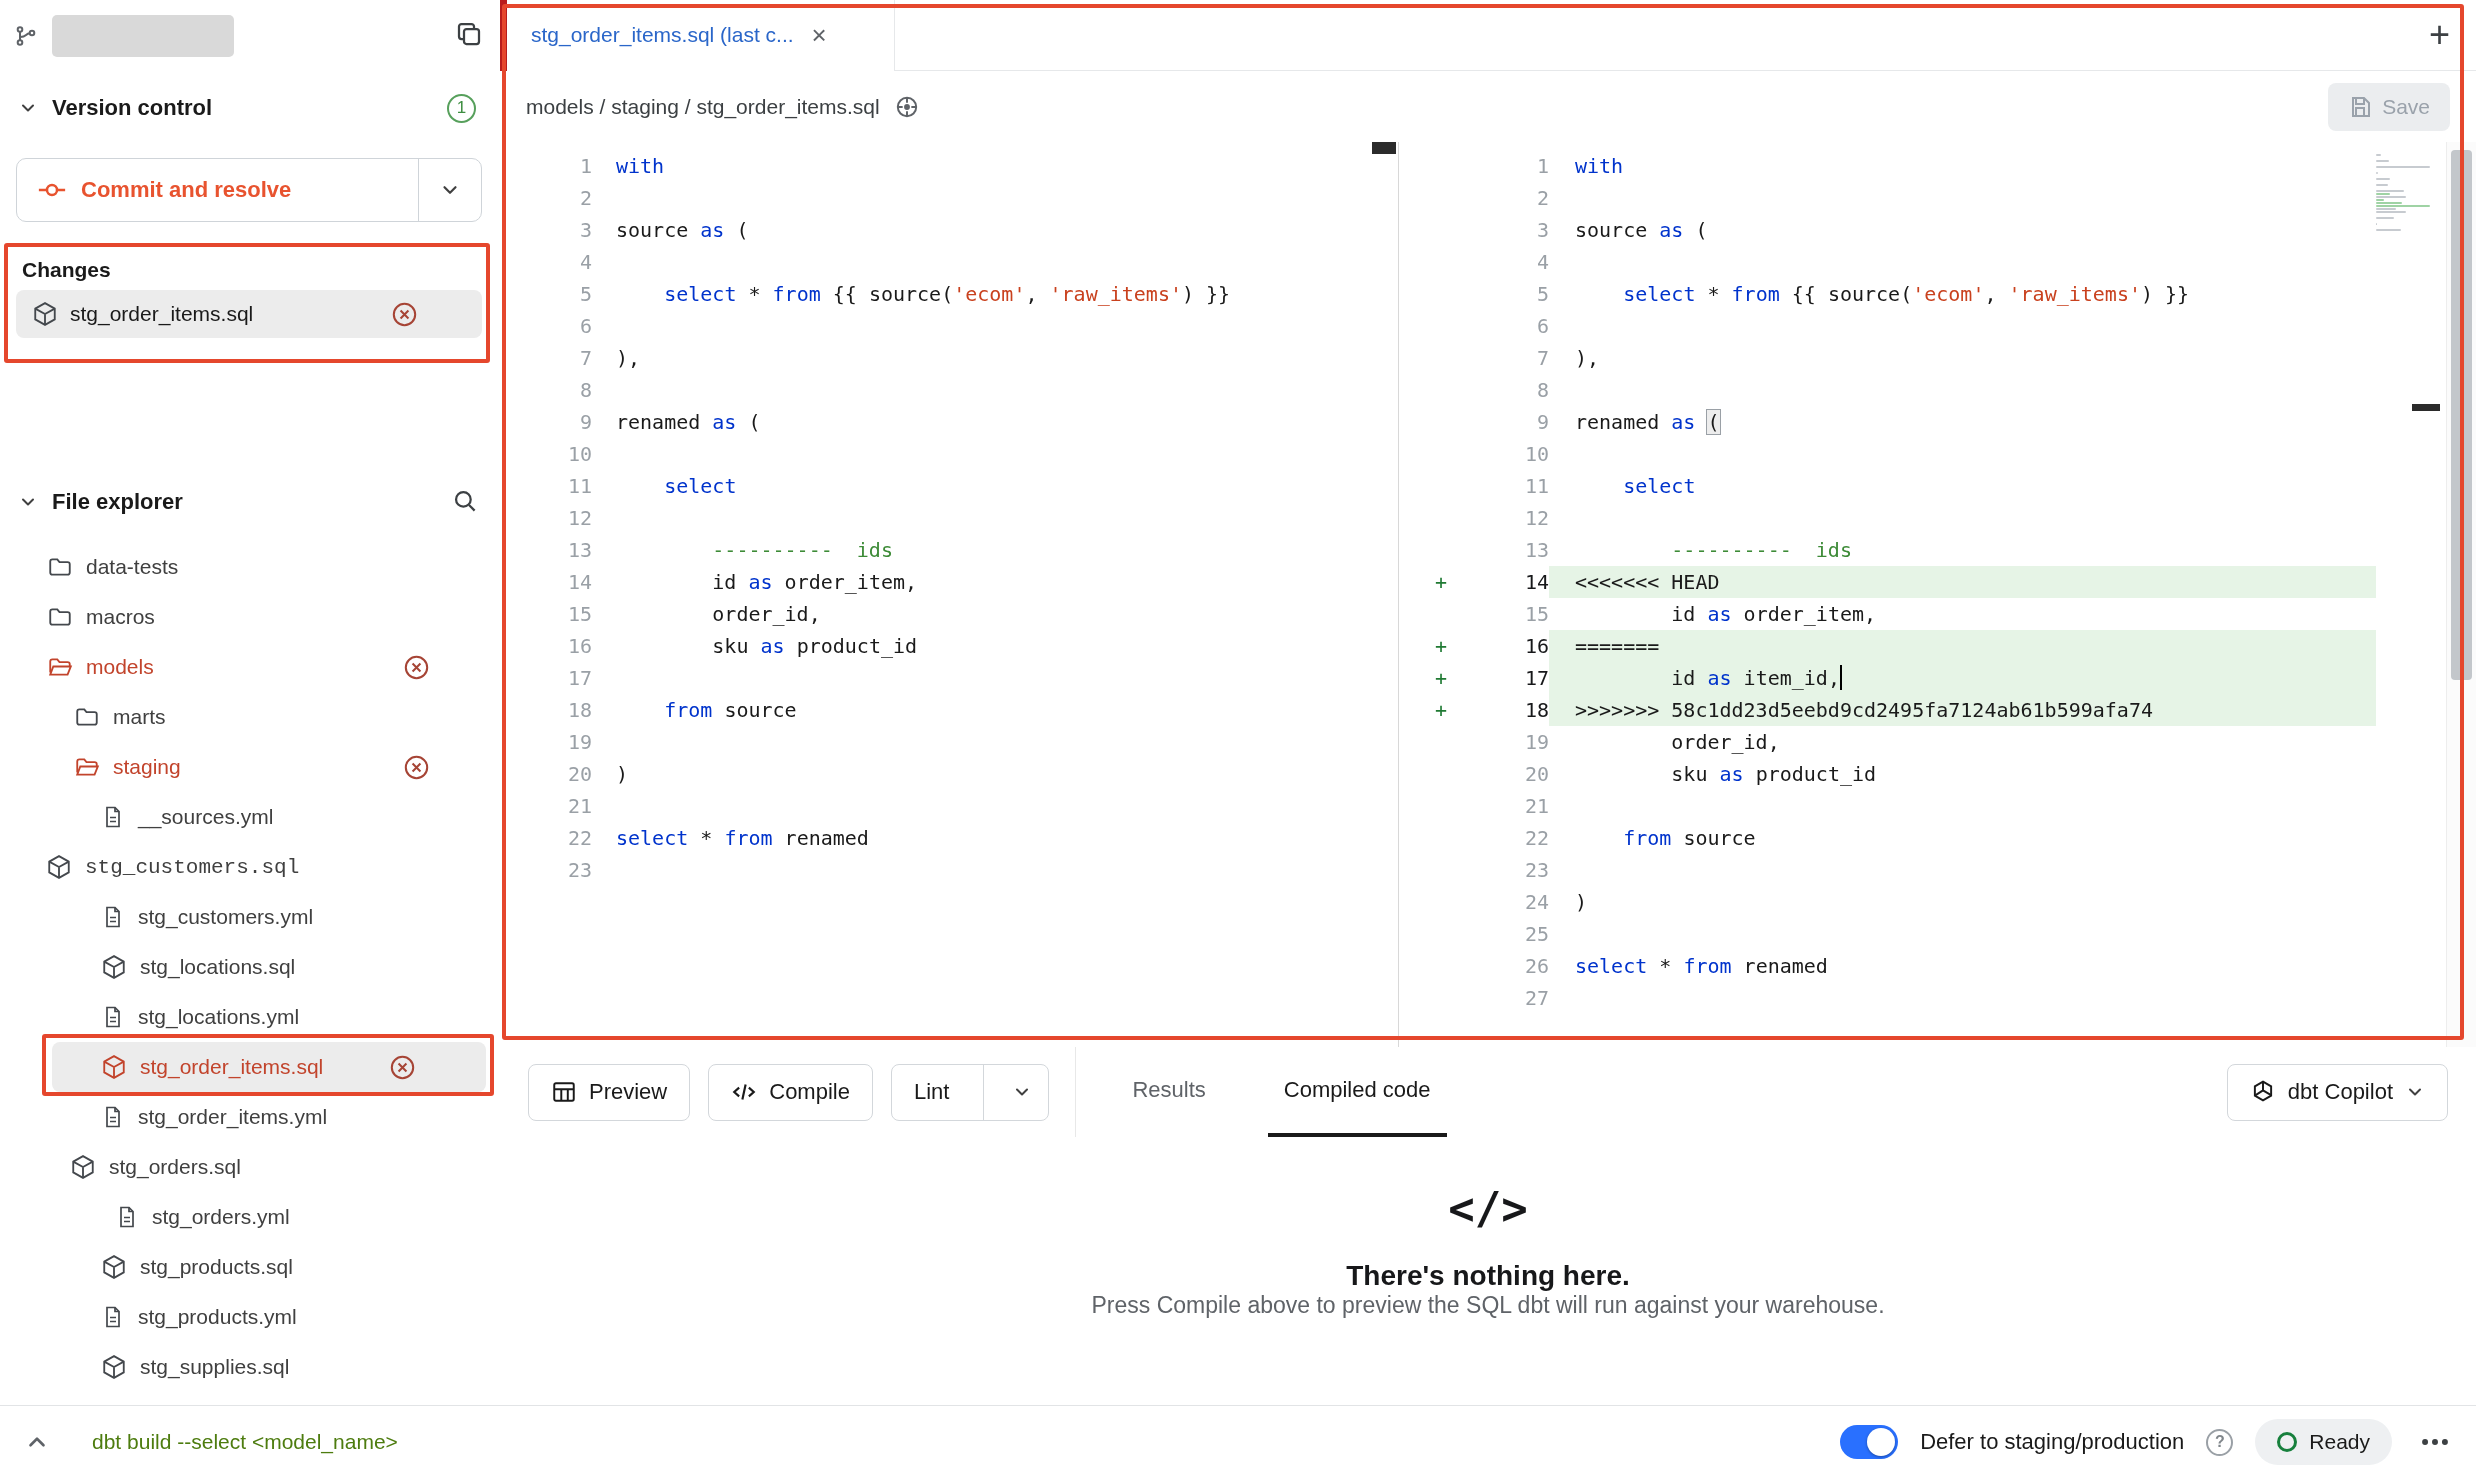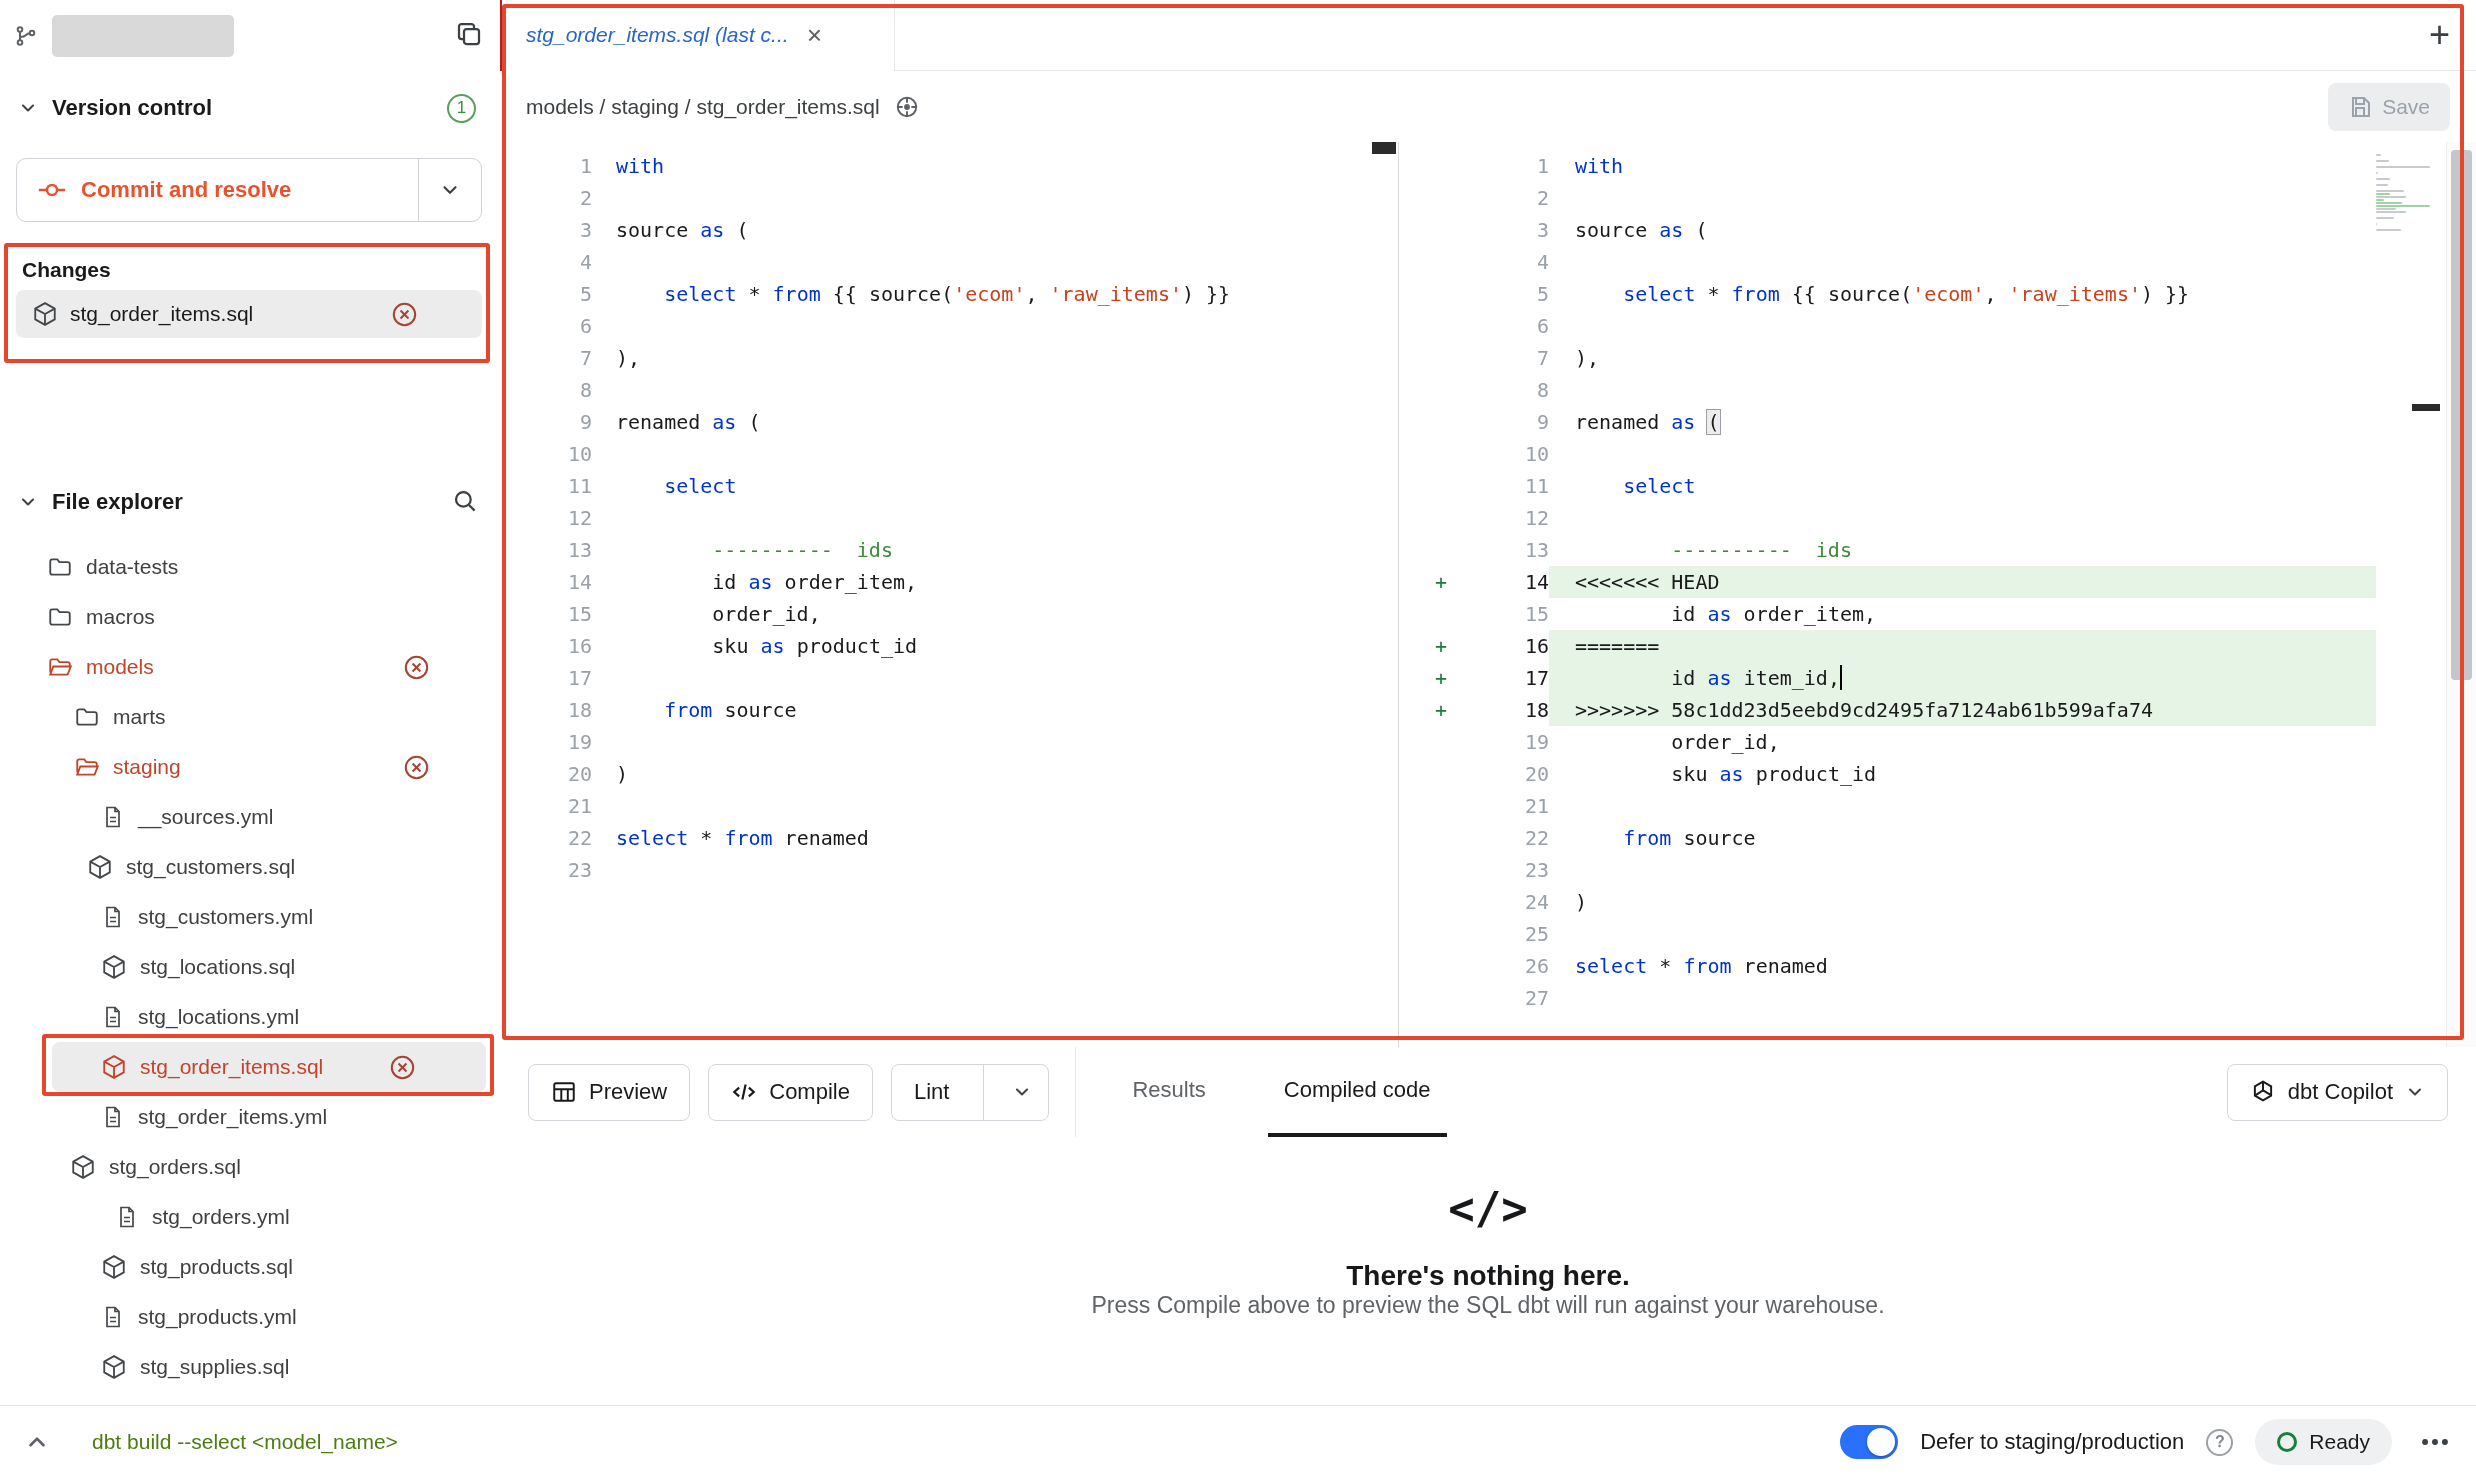--- a/index.html
+++ b/index.html
@@ -31,22 +31,22 @@
   .tree { position:absolute; top:542px; left:0; right:0; }
   .tree-row { height:50px; display:flex; align-items:center; gap:13px; font-size:21px; padding-right:70px; color:#404040; cursor:pointer; }
   .tree-row .tree-icon { display:flex; color:#44484d; }
   .tree-row.modified, .tree-row.modified .tree-icon { color:#C2442C; }
   .tree-row.selected { background:#ececec; border-radius:8px; margin-left:52px; margin-right:14px; }
   .tree-row .revert-icon { margin-left:auto; display:flex; }
 
   
   .main { position:absolute; left:500px; top:0; right:0; bottom:73px; display:flex; flex-direction:column; background:#fff; }
   .tabbar { height:71px; border-bottom:1px solid #e6e8ea; display:flex; align-items:center; position:relative; }
-  .tab { height:72px; width:395px; background:#fff; border-left:2px solid #b91c1c; border-right:1px solid #e6e8ea;
-    display:flex; align-items:center; gap:18px; padding:0 24px; z-index:1; cursor:pointer;font-style:italic; }
+  .tab { height:72px; width:395px; background:#fff; border-left:7px solid #b91c1c; border-right:1px solid #e6e8ea;
+    display:flex; align-items:center; gap:18px; padding:0 24px; z-index:1; cursor:pointer; }
   .tab-label { color:#2A66C9; font-size:21px; white-space:nowrap; overflow:hidden; }
   .tab-close { color:#5f6368; font-size:26px; cursor:pointer; }
   .newtab { margin-left:auto; margin-right:26px; font-size:36px; color:#3c4043; cursor:pointer; line-height:1; }
   .crumb-row { height:71px; display:flex; align-items:center; gap:14px; padding:0 26px; }
   .crumb { font-size:21px; color:#3c4043; }
   .save-btn { margin-left:auto; height:48px; background:#ebedef; border:none; border-radius:8px; display:flex; align-items:center;
     gap:10px; padding:0 20px; color:#9aa2ab; font-size:21px; font-family:inherit; }
 
   
   .editor { height:905px; display:flex; position:relative; overflow:hidden; background:#fff;
@@ -255,21 +255,21 @@
         <div class="tree-row" style="padding-left: 101px;">
           <span class="tree-icon">
             <svg width="24" height="24" viewBox="0 0 24 24" fill="none" stroke="currentColor" stroke-width="1.7">
               <path d="M6 2.5h8l4 4v15H6z"></path>
               <path d="M14 2.5v4h4"></path>
               <path d="M9 12.5h6M9 16.5h6"></path>
             </svg>
           </span>
           <span class="tree-label">__sources.yml</span>
         </div>
-        <div class="tree-row" style="padding-left: 87px;">
+        <div class="tree-row" style="padding-left: 46px; font-family: Liberation Mono, monospace;">
           <span class="tree-icon">
             <svg width="26" height="26" viewBox="0 0 24 24" fill="none" stroke="currentColor" stroke-width="1.7">
               <path d="M12 2l9 5v10l-9 5-9-5V7z"></path>
               <path d="M3 7l9 5 9-5M12 12v10"></path>
             </svg>
           </span>
           <span class="tree-label">stg_customers.sql</span>
         </div>
         <div class="tree-row" style="padding-left: 101px;">
           <span class="tree-icon">

